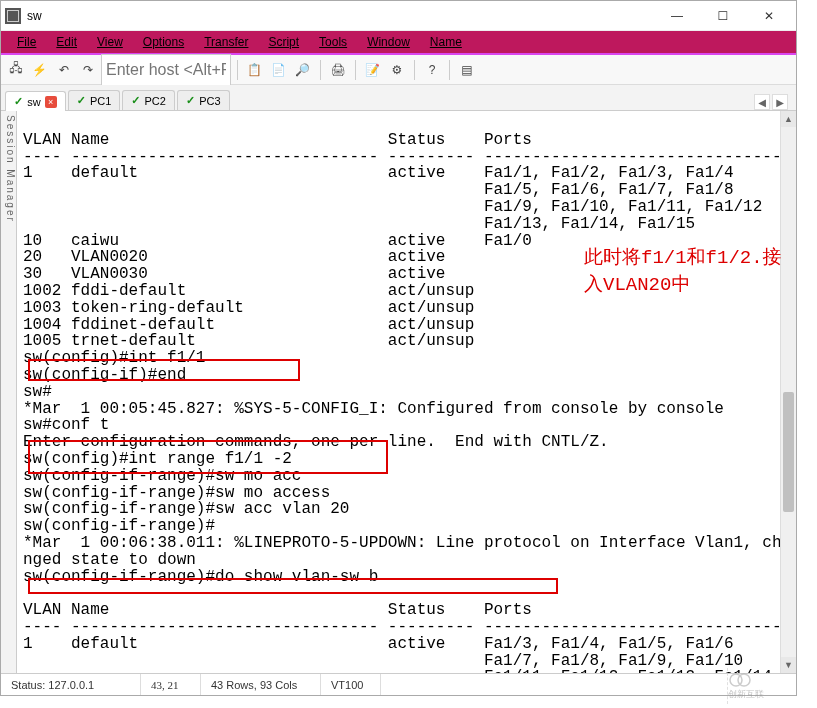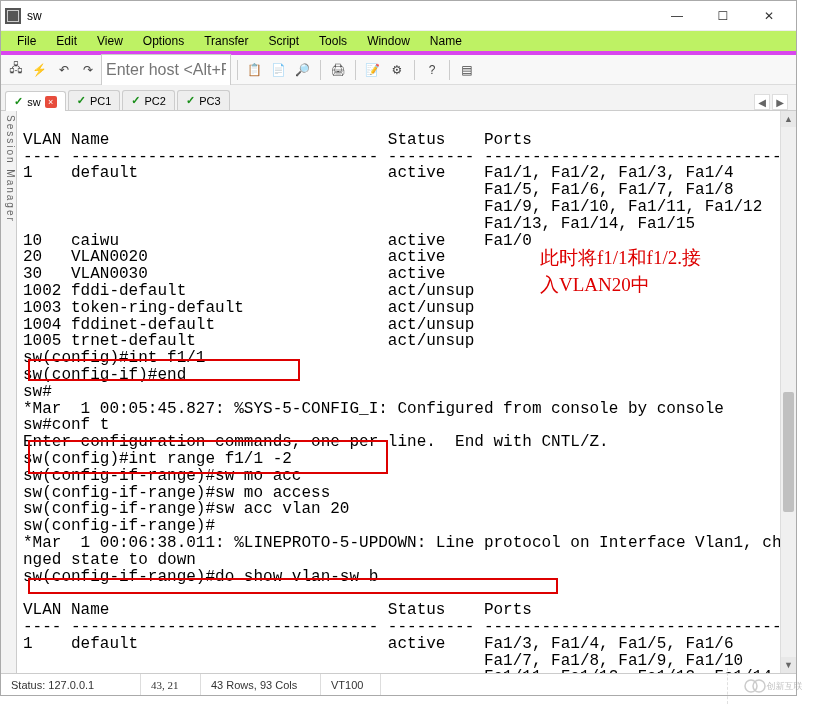--- a/index.html
+++ b/index.html
@@ -39,22 +39,23 @@
   .winbtn {
     width: 46px; height: 28px;
     display:flex; align-items:center; justify-content:center;
     color:#333;
     font-family: "Segoe UI Symbol", sans-serif;
   }
   .menubar {
     height: 24px;
     display:flex; align-items:center;
     padding: 0 8px; gap: 4px;
-    background:#bef264;
-    border-bottom:4px solid #d946ef;
+    background:#be185d;
+    border-bottom:2px solid #d946ef;
+    text-decoration:underline;
   }
   .menubar span { padding: 2px 8px; }
   .toolbar {
     height: 30px;
     display:flex; align-items:center;
     padding: 0 4px; gap:2px;
     background:#f8f8f8;
     border-bottom:1px solid #dcdcdc;
   }
   .tbtn {
@@ -119,23 +120,23 @@
   .statusbar > div:last-child { border-right:none; }
   .annotation {
     position:absolute;
     color:#d00; font-family: SimSun, serif;
     font-size:19px; line-height:1.4;
   }
   .redbox { position:absolute; border:2px solid #d00; pointer-events:none; }
   .watermark {
     position:absolute; right:0; bottom:4px;
     width:90px; height:36px; opacity:.6;
-    display:flex; align-items:center; justify-content:center;
+    display:flex; justify-content:center;
     font-size:9px; color:#999; border-left:1px dashed #ccc;
-    flex-direction:row;
+    flex-direction:column;
   }
 </style>
 </head>
 <body>
 
 <div class="window">
 
   <div class="titlebar">
     <span class="title-icon"></span>
     <span class="title">sw</span>
@@ -261,21 +262,21 @@
 
   <div class="statusbar">
     <div style="flex:0 0 140px;">Status: 127.0.0.1</div>
     <div style="flex:0 0 60px;font-family:Liberation Serif, serif;">43,  21</div>
     <div style="flex:0 0 120px;">43 Rows, 93 Cols</div>
     <div style="flex:0 0 60px;">VT100</div>
     <div style="flex:1;"></div>
   </div>
 </div>
 
-<div class="annotation" style="left:540px; top:245px;">
+<div class="annotation" style="left:584px; top:245px;font-family:Liberation Mono, monospace;">
   <span>此时将f1/1和f1/2.接</span><br>
   <span>入VLAN20中</span>
 </div>
 
 <div class="redbox" style="left:28px; top:359px; width:272px; height:22px;"></div>
 <div class="redbox" style="left:28px; top:440px; width:360px; height:34px;"></div>
 <div class="redbox" style="left:28px; top:578px; width:530px; height:16px;"></div>
 
 <div class="watermark">
   <svg width="24" height="16">

